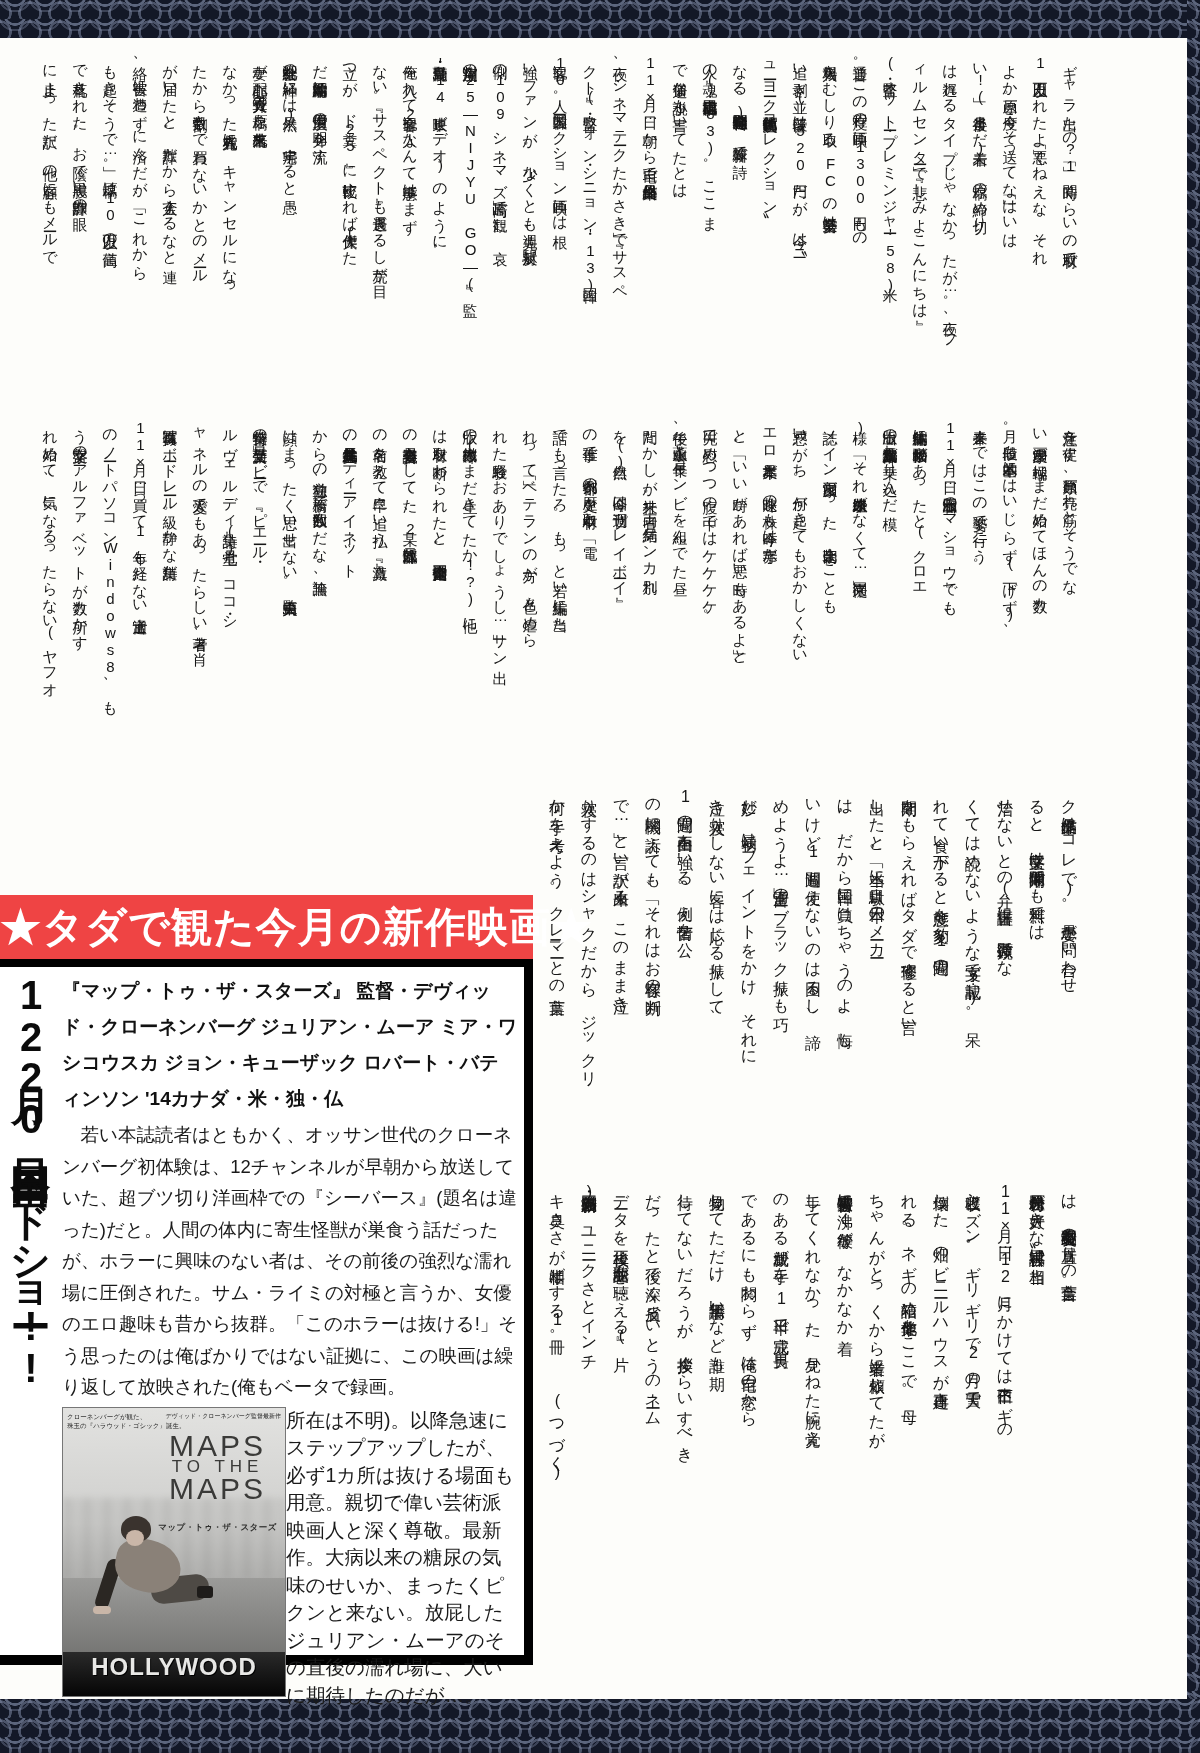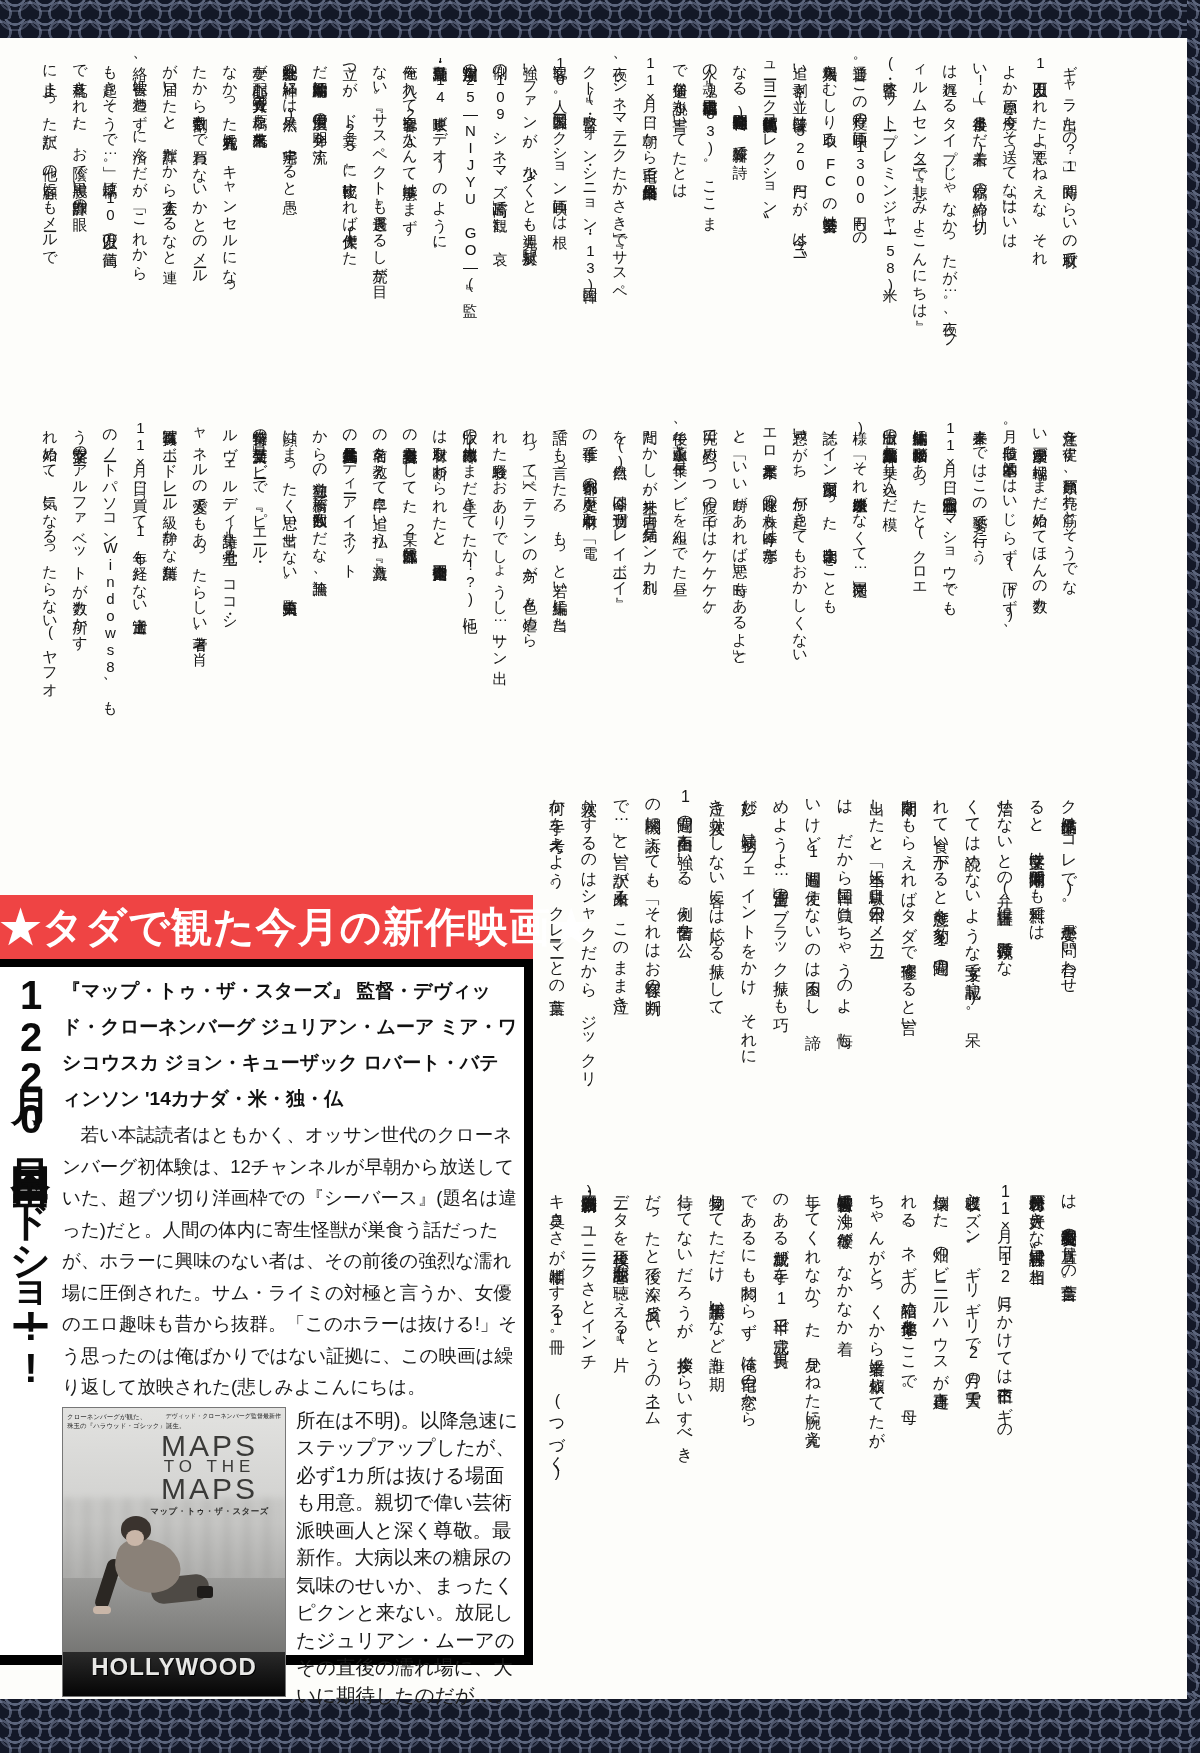--- a/index.html
+++ b/index.html
@@ -31,37 +31,37 @@
           letter-spacing:1px;white-space:nowrap;}
   .frame{position:absolute;left:0;top:959px;width:524px;height:688px;background:#fff;
          border-top:8px solid #000;border-right:9px solid #000;border-bottom:10px solid #000;}
   .release{position:absolute;left:2px;top:6px;height:680px;writing-mode:vertical-rl;
            text-orientation:upright;font-weight:bold;font-size:40px;line-height:58px;
            letter-spacing:-2px;color:#0b0b0b;}
   .content{position:absolute;left:62px;top:6px;width:456px;}
   .credits{font-weight:bold;font-size:19px;line-height:36px;color:#111;}
   .bodytop{font-size:18.5px;line-height:31.5px;margin-top:2px;color:#1a1a1a;}
   .wraprow{display:flex;margin-top:4px;}
-  .side{flex:1;padding-left:10px;font-size:19.5px;line-height:27.5px;color:#1a1a1a;}
+  .side{flex:1;font-size:19.5px;line-height:27.5px;color:#1a1a1a;}
 
   
   .poster{position:relative;width:222px;height:288px;flex:0 0 222px;overflow:hidden;
           border:1px solid #777;
           background:linear-gradient(#e2e2e0 0%,#cfcfcd 40%,#a8a8a6 62%,#8d8d8b 78%,#7d7d7b 100%);}
   .p-city{position:absolute;left:0;top:90px;width:100%;height:80px;opacity:.35;
           background:repeating-linear-gradient(90deg,#9a9a98 0 8px,#b4b4b2 8px 20px);filter:blur(3px);}
   .p-floor{position:absolute;left:0;bottom:28px;width:100%;height:90px;
            background:linear-gradient(#9b9b99,#6f6f6d);}
   .p-tagL{position:absolute;left:4px;top:4px;font-size:6.5px;line-height:9px;color:#222;white-space:pre-line;}
   .p-tagR{position:absolute;right:4px;top:4px;font-size:6px;color:#222;}
-  .p-title{position:absolute;right:16px;top:24px;text-align:center;color:#3a3a38;}
+  .p-title{position:absolute;right:8px;top:24px;text-align:center;color:#3a3a38;}
   .p-t1{font-size:30px;letter-spacing:3px;line-height:28px;}
   .p-t2{font-size:17px;letter-spacing:5px;line-height:14px;}
   .p-t3{font-size:30px;letter-spacing:3px;line-height:30px;}
-  .p-tja{font-size:8.5px;letter-spacing:.5px;color:#2e2e2c;margin-top:2px;font-weight:bold;}
+  .p-tja{font-size:8.5px;letter-spacing:.5px;color:#2e2e2c;margin-top:18px;font-weight:bold;}
   .fig-hair{position:absolute;left:58px;top:108px;width:30px;height:26px;border-radius:50% 50% 45% 45%;background:#3a332e;}
   .fig-face{position:absolute;left:63px;top:122px;width:18px;height:16px;border-radius:50%;background:#c9b6a8;}
   .fig-body{position:absolute;left:52px;top:132px;width:66px;height:52px;border-radius:40% 55% 50% 50%;
             background:#8a8178;transform:rotate(12deg);}
   .fig-arm{position:absolute;left:38px;top:150px;width:14px;height:52px;border-radius:7px;background:#2b2723;transform:rotate(18deg);}
   .fig-hand{position:absolute;left:30px;top:198px;width:18px;height:8px;border-radius:4px;background:#c9b6a8;}
   .fig-leg{position:absolute;left:88px;top:168px;width:58px;height:26px;border-radius:12px;background:#4e4a45;transform:rotate(-6deg);}
   .fig-shoe{position:absolute;left:134px;top:178px;width:16px;height:12px;border-radius:3px;background:#1e1c1a;}
   .p-award{position:absolute;left:0;bottom:31px;width:100%;text-align:center;font-size:8.5px;
            color:#f4f4f2;text-shadow:0 0 2px #333,0 0 2px #333;letter-spacing:.5px;}
@@ -181,21 +181,21 @@
 データを校正後、『歌謡曲が聴こえる』(片
 岡義男・新潮新書)。ユニークさとインチ
 キ臭ささが相半ばする1冊。　　　(つづく)</div>
 
 <div class="banner">★タダで観た今月の新作映画★</div>
 
 <div class="frame">
   <div class="release">12月20日全国ロードショー!!</div>
   <div class="content">
     <div class="credits">『マップ・トゥ・ザ・スターズ』 監督・デヴィッド・クローネンバーグ ジュリアン・ムーア ミア・ワシコウスカ ジョン・キューザック ロバート・バティンソン '14カナダ・米・独・仏</div>
-    <div class="bodytop">　若い本誌読者はともかく、オッサン世代のクローネンバーグ初体験は、12チャンネルが早朝から放送していた、超ブツ切り洋画枠での『シーバース』(題名は違った)だと。人間の体内に寄生怪獣が巣食う話だったが、ホラーに興味のない者は、その前後の強烈な濡れ場に圧倒された。サム・ライミの対極と言うか、女優のエロ趣味も昔から抜群。「このホラーは抜ける!」そう思ったのは俺ばかりではない証拠に、この映画は繰り返して放映された(悲しみよこんにちは。</div>
+    <div class="bodytop">　若い本誌読者はともかく、オッサン世代のクローネンバーグ初体験は、12チャンネルが早朝から放送していた、超ブツ切り洋画枠での『シーバース』(題名は違った)だと。人間の体内に寄生怪獣が巣食う話だったが、ホラーに興味のない者は、その前後の強烈な濡れ場に圧倒された。サム・ライミの対極と言うか、女優のエロ趣味も昔から抜群。「このホラーは抜ける!」そう思ったのは俺ばかりではない証拠に、この映画は繰り返して放映された(俺もベータで録画。</div>
     <div class="wraprow">
       <div class="poster">
         <div class="p-city"></div>
         <div class="p-floor"></div>
         <div class="p-tagL">クローネンバーグが観た、
 珠玉の『ハラウッド・ゴシック』誕生。</div>
         <div class="p-tagR">デヴィッド・クローネンバーグ監督最新作</div>
         <div class="fig-arm"></div>
         <div class="fig-hand"></div>
         <div class="fig-leg"></div>

